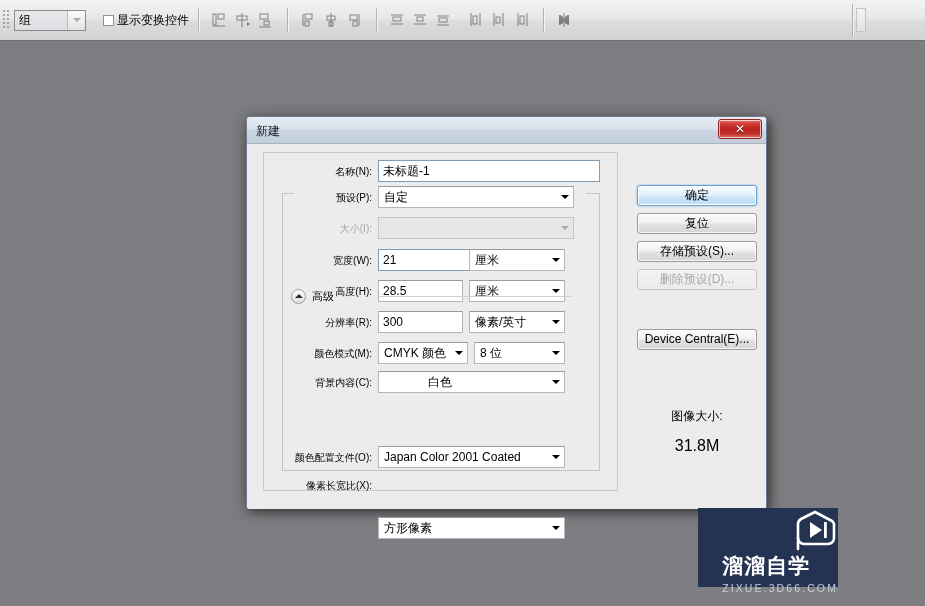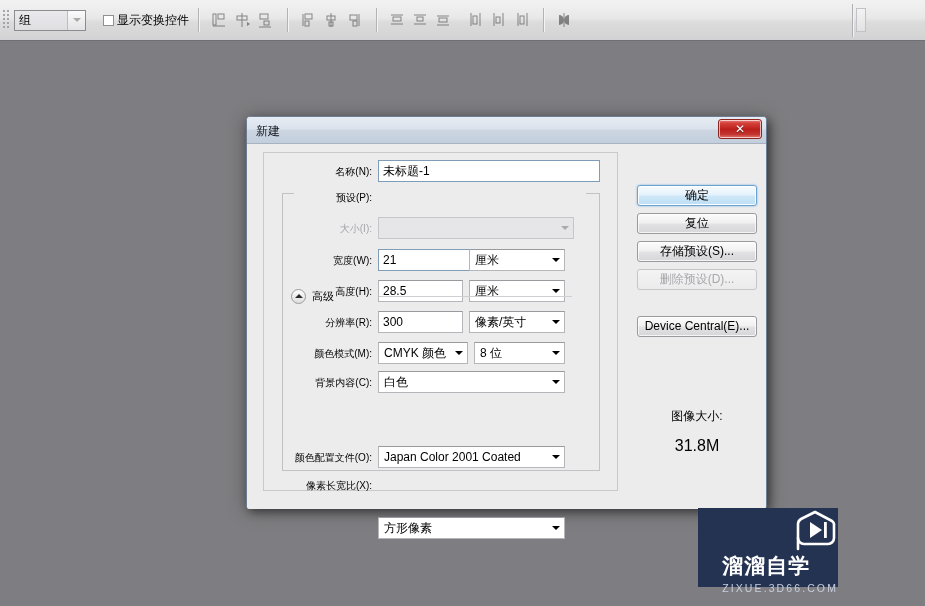--- a/index.html
+++ b/index.html
@@ -303,20 +303,26 @@
     <div id="form-panel">
 
       <div id="groupbox"></div>
       <div id="gb-top-l"></div>
       <div id="gb-top-r"></div>
 
       <div class="lbl" style="left:18px;top:7px;width:90px;">名称(N):</div>
       <div class="inp focus" style="left:114px;top:7px;width:222px;">未标题-1</div>
 
       <div class="lbl" style="left:18px;top:33px;width:90px;">预设(P):</div>
+      <div class="combo" style="left:114px;top:33px;width:196px;">
+        <span class="ctxt">自定</span>
+        <span class="carr">
+            <i class="arrow-dn"></i>
+          </span>
+      </div>
 
       <div class="lbl dis" style="left:18px;top:64px;width:90px;">大小(I):</div>
       <div class="combo dis" style="left:114px;top:64px;width:196px;">
         <span class="ctxt"></span>
         <span class="carr">
             <i class="arrow-dn dis"></i>
           </span>
       </div>
 
       <div class="lbl" style="left:18px;top:96px;width:90px;">宽度(W):</div>
@@ -354,21 +360,21 @@
           </span>
       </div>
       <div class="combo" style="left:210px;top:189px;width:91px;">
         <span class="ctxt">8 位</span>
         <span class="carr">
             <i class="arrow-dn"></i>
           </span>
       </div>
 
       <div class="lbl" style="left:8px;top:218px;width:100px;">背景内容(C):</div>
-      <div class="combo" style="left:114px;top:218px;width:187px;">
+      <div class="combo" style="left:114px;top:218px;width:187px;padding-left:44px;">
         <span class="ctxt">白色</span>
         <span class="carr">
             <i class="arrow-dn"></i>
           </span>
       </div>
 
       <div id="adv-toggle">
         <span class="adv-circle">
             <i class="chev"></i>
           </span>
@@ -392,21 +398,21 @@
           </span>
       </div>
 
     </div>
 
     <div id="btncol">
       <div class="btn primary" style="top:33px;text-align:center;">确定</div>
       <div class="btn" style="top:61px;">复位</div>
       <div class="btn" style="top:89px;">存储预设(S)...</div>
       <div class="btn dis" style="top:117px;">删除预设(D)...</div>
-      <div class="btn" style="top:164px;">Device Central(E)...</div>
+      <div class="btn" style="top:177px;">Device Central(E)...</div>
 
       <div id="imgsize-label">图像大小:</div>
       <div id="imgsize-value">31.8M</div>
     </div>
 
   </div>
 </div>
 
 <div id="watermark">
   <div id="wm-logo">

